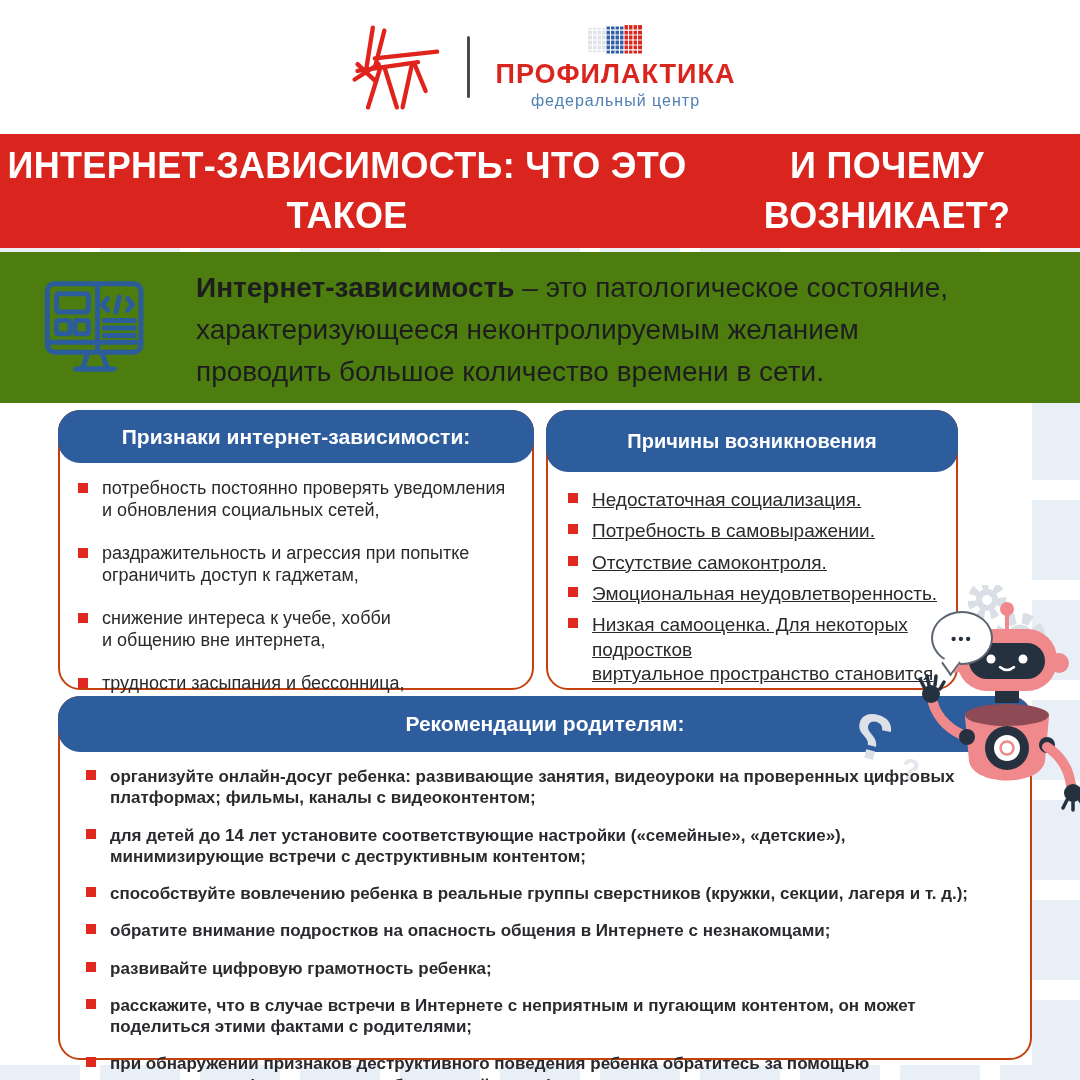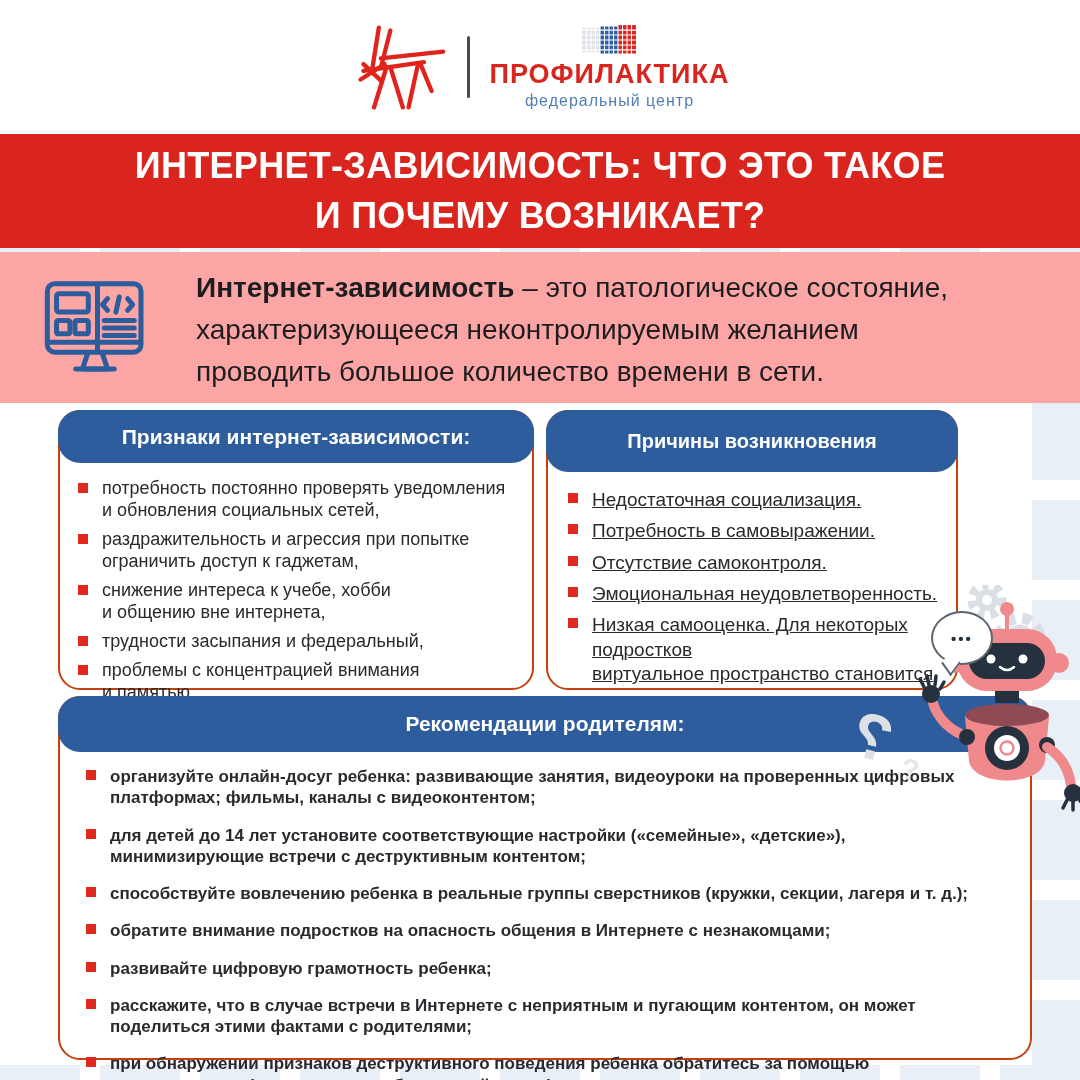--- a/index.html
+++ b/index.html
@@ -11,50 +11,50 @@
   .pattern{
     position:absolute;inset:0;z-index:0;background-color:#fff;
     background-image:
       repeating-linear-gradient(0deg, rgba(255,255,255,0) 0 80px, #fff 80px 100px),
       repeating-linear-gradient(90deg, #e9eff7 0 80px, #fff 80px 100px);
   }
   .content-white{position:absolute;left:0;top:403px;width:1032px;height:662px;background:#fff;z-index:1;}
 
   
   .top{position:absolute;left:0;top:0;width:1080px;height:134px;background:#fff;z-index:2;
-       display:flex;align-items:center;justify-content:center;gap:20px;}
+       display:flex;align-items:center;justify-content:center;gap:26px;}
   .divider{width:3px;height:62px;background:#4a4a4a;border-radius:2px;}
   .logoblock{display:flex;flex-direction:column;align-items:center;gap:4px;}
   .brand{font-size:27px;font-weight:800;color:#d9251d;letter-spacing:1px;}
   .brand-sub{font-size:16px;color:#4f7fb3;letter-spacing:1px;margin-top:-2px;}
 
   
   .banner{position:absolute;left:0;top:134px;width:1080px;height:114px;background:#d9251d;z-index:2;
-          display:flex;flex-direction:column;align-items:center;justify-content:center;}
+          display:flex;flex-direction:row;align-items:center;justify-content:center;}
   .banner div{color:#fff;font-weight:800;font-size:36px;line-height:1.38;letter-spacing:.3px;text-align:center;}
 
   
-  .intro{position:absolute;left:0;top:252px;width:1080px;height:151px;background:#fca5a5;z-index:2;}
+  .intro{position:absolute;left:0;top:252px;width:1080px;height:151px;background:#4d7c0f;z-index:2;}
   .intro-icon{position:absolute;left:44px;top:28px;}
   .intro-text{position:absolute;left:196px;top:15px;font-size:28px;line-height:1.5;color:#1d1d20;}
   .intro-text .lead{font-weight:800;}
 
   
   .card{position:absolute;background:#fff;border:2px solid #c2410c;border-radius:22px;z-index:3;box-sizing:border-box;}
   .card-header{position:absolute;top:-2px;left:-2px;right:-2px;background:#2e5d9e;border-radius:22px;
                color:#fff;font-weight:700;text-align:center;display:flex;flex-direction:column;justify-content:center;}
   .card ul{list-style:none;margin:0;padding:0;display:flex;flex-direction:column;}
   .card li{display:flex;gap:14px;align-items:flex-start;}
   .sq{width:10px;height:10px;background:#e0281f;flex-shrink:0;margin-top:5px;}
   .li-text{white-space:pre-line;}
 
   #card-signs{left:58px;top:410px;width:476px;height:280px;}
   #card-signs .card-header{height:53px;font-size:21px;}
   #card-signs .card-body{position:absolute;left:18px;right:8px;top:66px;}
-  #card-signs ul{gap:7px;}
+  #card-signs ul{gap:21px;}
   #card-signs .li-text{font-size:18px;line-height:1.22;}
 
   #card-causes{left:546px;top:410px;width:412px;height:280px;}
   #card-causes .card-header{height:62px;font-size:20px;line-height:1.25;}
   #card-causes .card-body{position:absolute;left:20px;right:8px;top:76px;}
   #card-causes ul{gap:7px;}
   #card-causes .li-text{font-size:19px;line-height:1.28;text-decoration:underline;}
 
   #card-recs{left:58px;top:696px;width:974px;height:364px;}
   #card-recs .card-header{height:56px;font-size:21px;}
@@ -160,21 +160,21 @@
             <span class="li-text">раздражительность и агрессия при попытке
 ограничить доступ к гаджетам,</span>
           </li>
         <li>
             <span class="sq"></span>
             <span class="li-text">снижение интереса к учебе, хобби
 и общению вне интернета,</span>
           </li>
         <li>
             <span class="sq"></span>
-            <span class="li-text">трудности засыпания и федеральный,</span>
+            <span class="li-text">трудности засыпания и бессонница,</span>
           </li>
         <li>
             <span class="sq"></span>
             <span class="li-text">проблемы с концентрацией внимания
 и памятью.</span>
           </li>
       </ul>
     </div>
   </div>
 

